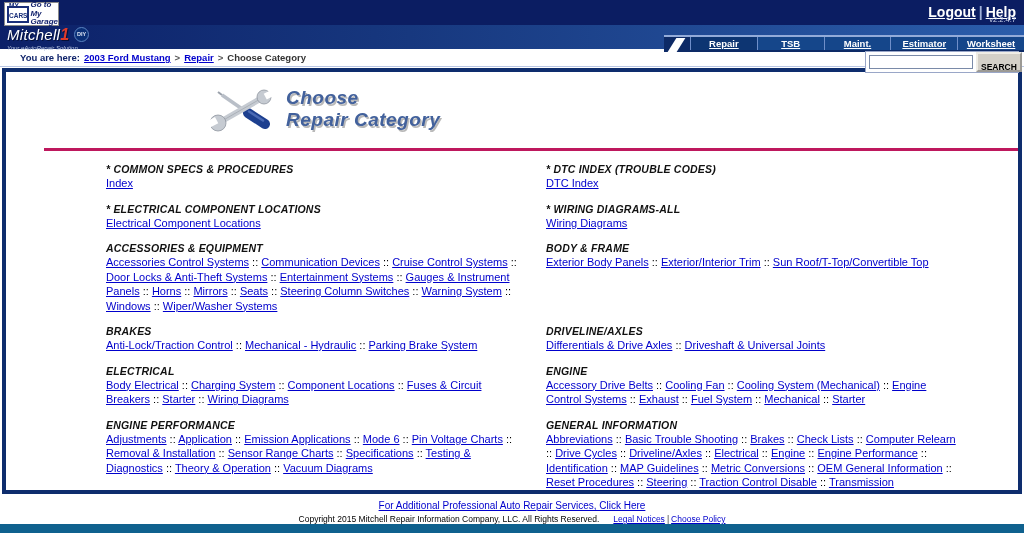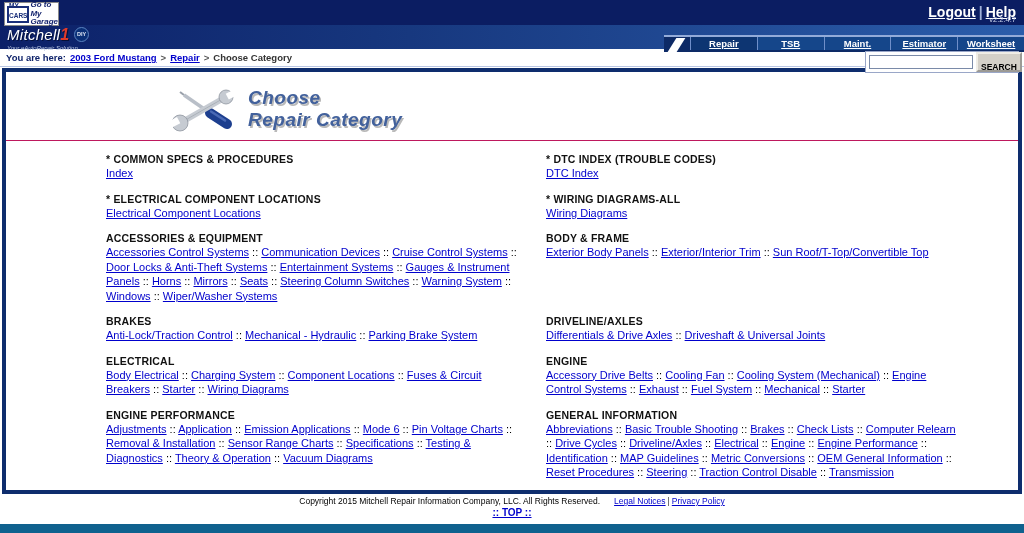--- a/index.html
+++ b/index.html
@@ -39,46 +39,46 @@
               border-top:2px solid #93abd9; z-index:4; }
   .slash { position:absolute; top:1px; left:8px; width:9px; height:14px; background:#fff; transform:skewX(-32deg); }
   .tabs { position:absolute; left:26px; right:0; top:0; bottom:2px; display:flex; }
   .tab { flex:1; color:#fff; font-size:9.5px; font-weight:bold; text-decoration:underline; text-align:center;
          line-height:13px; background:#15468a; border-left:1px solid #6f8fc9; cursor:pointer; }
   .tab.active { background:#0d3572; }
 
   
   .crumbrow { position:absolute; top:49px; left:0; right:0; height:18px; background:#fff;
               border-bottom:1px solid #b9c6e4; display:flex; align-items:center; gap:4px;
-              padding-left:6px; font-size:9.5px; z-index:1; }
+              padding-left:20px; font-size:9.5px; z-index:1; }
   .crumbrow .prefix { font-weight:bold; color:#10246b; }
   .crumbrow a { color:#0000cc; font-weight:bold; text-decoration:underline; }
   .crumbrow .csep { color:#555; font-weight:bold; }
   .crumbrow .current { font-weight:bold; color:#333; }
 
   .searchpanel { position:absolute; top:51px; right:5px; width:154px; height:22px; background:#fff;
                  border:1px solid #9aa7c8; display:flex; align-items:center; gap:3px; padding:0 3px; z-index:5; }
   .searchpanel input { width:104px; height:14px; border:1px solid #7a8aa8; font-size:9px; padding:0 2px; }
   .searchpanel button { height:17px; font-size:8.5px; font-weight:bold; background:#d4d0c8;
                         border:2px outset #f0ede6; padding:8px 3px; cursor:pointer; color:#000; }
 
   
   .content { position:absolute; top:68px; left:2px; right:2px; bottom:39px; border:4px solid #0e2d6d;
              background:#fff; overflow:hidden; }
 
-  .banner-wrap { border-bottom:1px solid #be185d; padding:14px 0 8px 164px; }
+  .banner-wrap { border-bottom:3px solid #be185d; padding:14px 0 16px 164px;margin-left:38px; }
   .banner { display:flex; align-items:center; gap:12px; }
   .banner-text { font-size:19px; font-weight:bold; font-style:italic; color:#42619c; line-height:1.15;
                  letter-spacing:0.5px; text-shadow:1.5px 1.5px 0 #b9b9b9; }
 
   
   .cat-table { margin:12px 0 0 100px; width:880px; }
   .cat-row { display:flex; }
   .cat-cell { width:50%; padding-right:28px; padding-bottom:12px; }
-  .cat-title { font-size:10.5px; font-weight:bold; color:#111; margin-bottom:1px; letter-spacing:0.2px; }
+  .cat-title { font-size:10.5px; font-weight:bold; color:#111; margin-bottom:1px; letter-spacing:0.2px;font-style:italic; }
   .cat-links { font-size:11px; line-height:1.32; color:#000; }
   .cat-links a { color:#0000cc; text-decoration:underline; }
   .cat-links .sep { color:#000; }
 
   
   .footer { position:absolute; bottom:9px; left:0; right:0; height:30px; background:#fff; text-align:center; padding-top:1px; }
   .footer .promo a { font-size:10px; color:#0000cc; text-decoration:underline; }
   .footer .copyline { font-size:8.5px; color:#000; margin-top:1px; }
   .footer .copyline a { color:#0000cc; text-decoration:underline; }
   .footer .copyline .legal { margin-left:14px; }
@@ -234,18 +234,19 @@
           <div class="cat-title">HVAC</div>
         </div>
         <div class="cat-cell">
           <div class="cat-title">LIGHTING</div>
         </div>
       </div>
     </div>
 </div>
 
 <div class="footer">
+  <div class="promo"><a href="#">For Additional Professional Auto Repair Services, Click Here</a></div>
   <div class="copyline">
-    <span>Copyright 2015 Mitchell Repair Information Company, LLC.  All Rights Reserved.</span><span class="legal"><a href="#">Legal Notices</a></span><span class="pipe">|</span><a href="#">Privacy Policy</a>
+    <span>Copyright 2015 Mitchell Repair Information Company, LLC.  All Rights Reserved.</span><span class="legal"><a href="#">Legal Notices</a></span><span class="pipe">|</span><a href="#">Choose Policy</a>
   </div>
   <div class="toplink"><a href="#">:: TOP ::</a></div>
 </div>
 <div class="bottombar"></div>
 
 </body></html>

